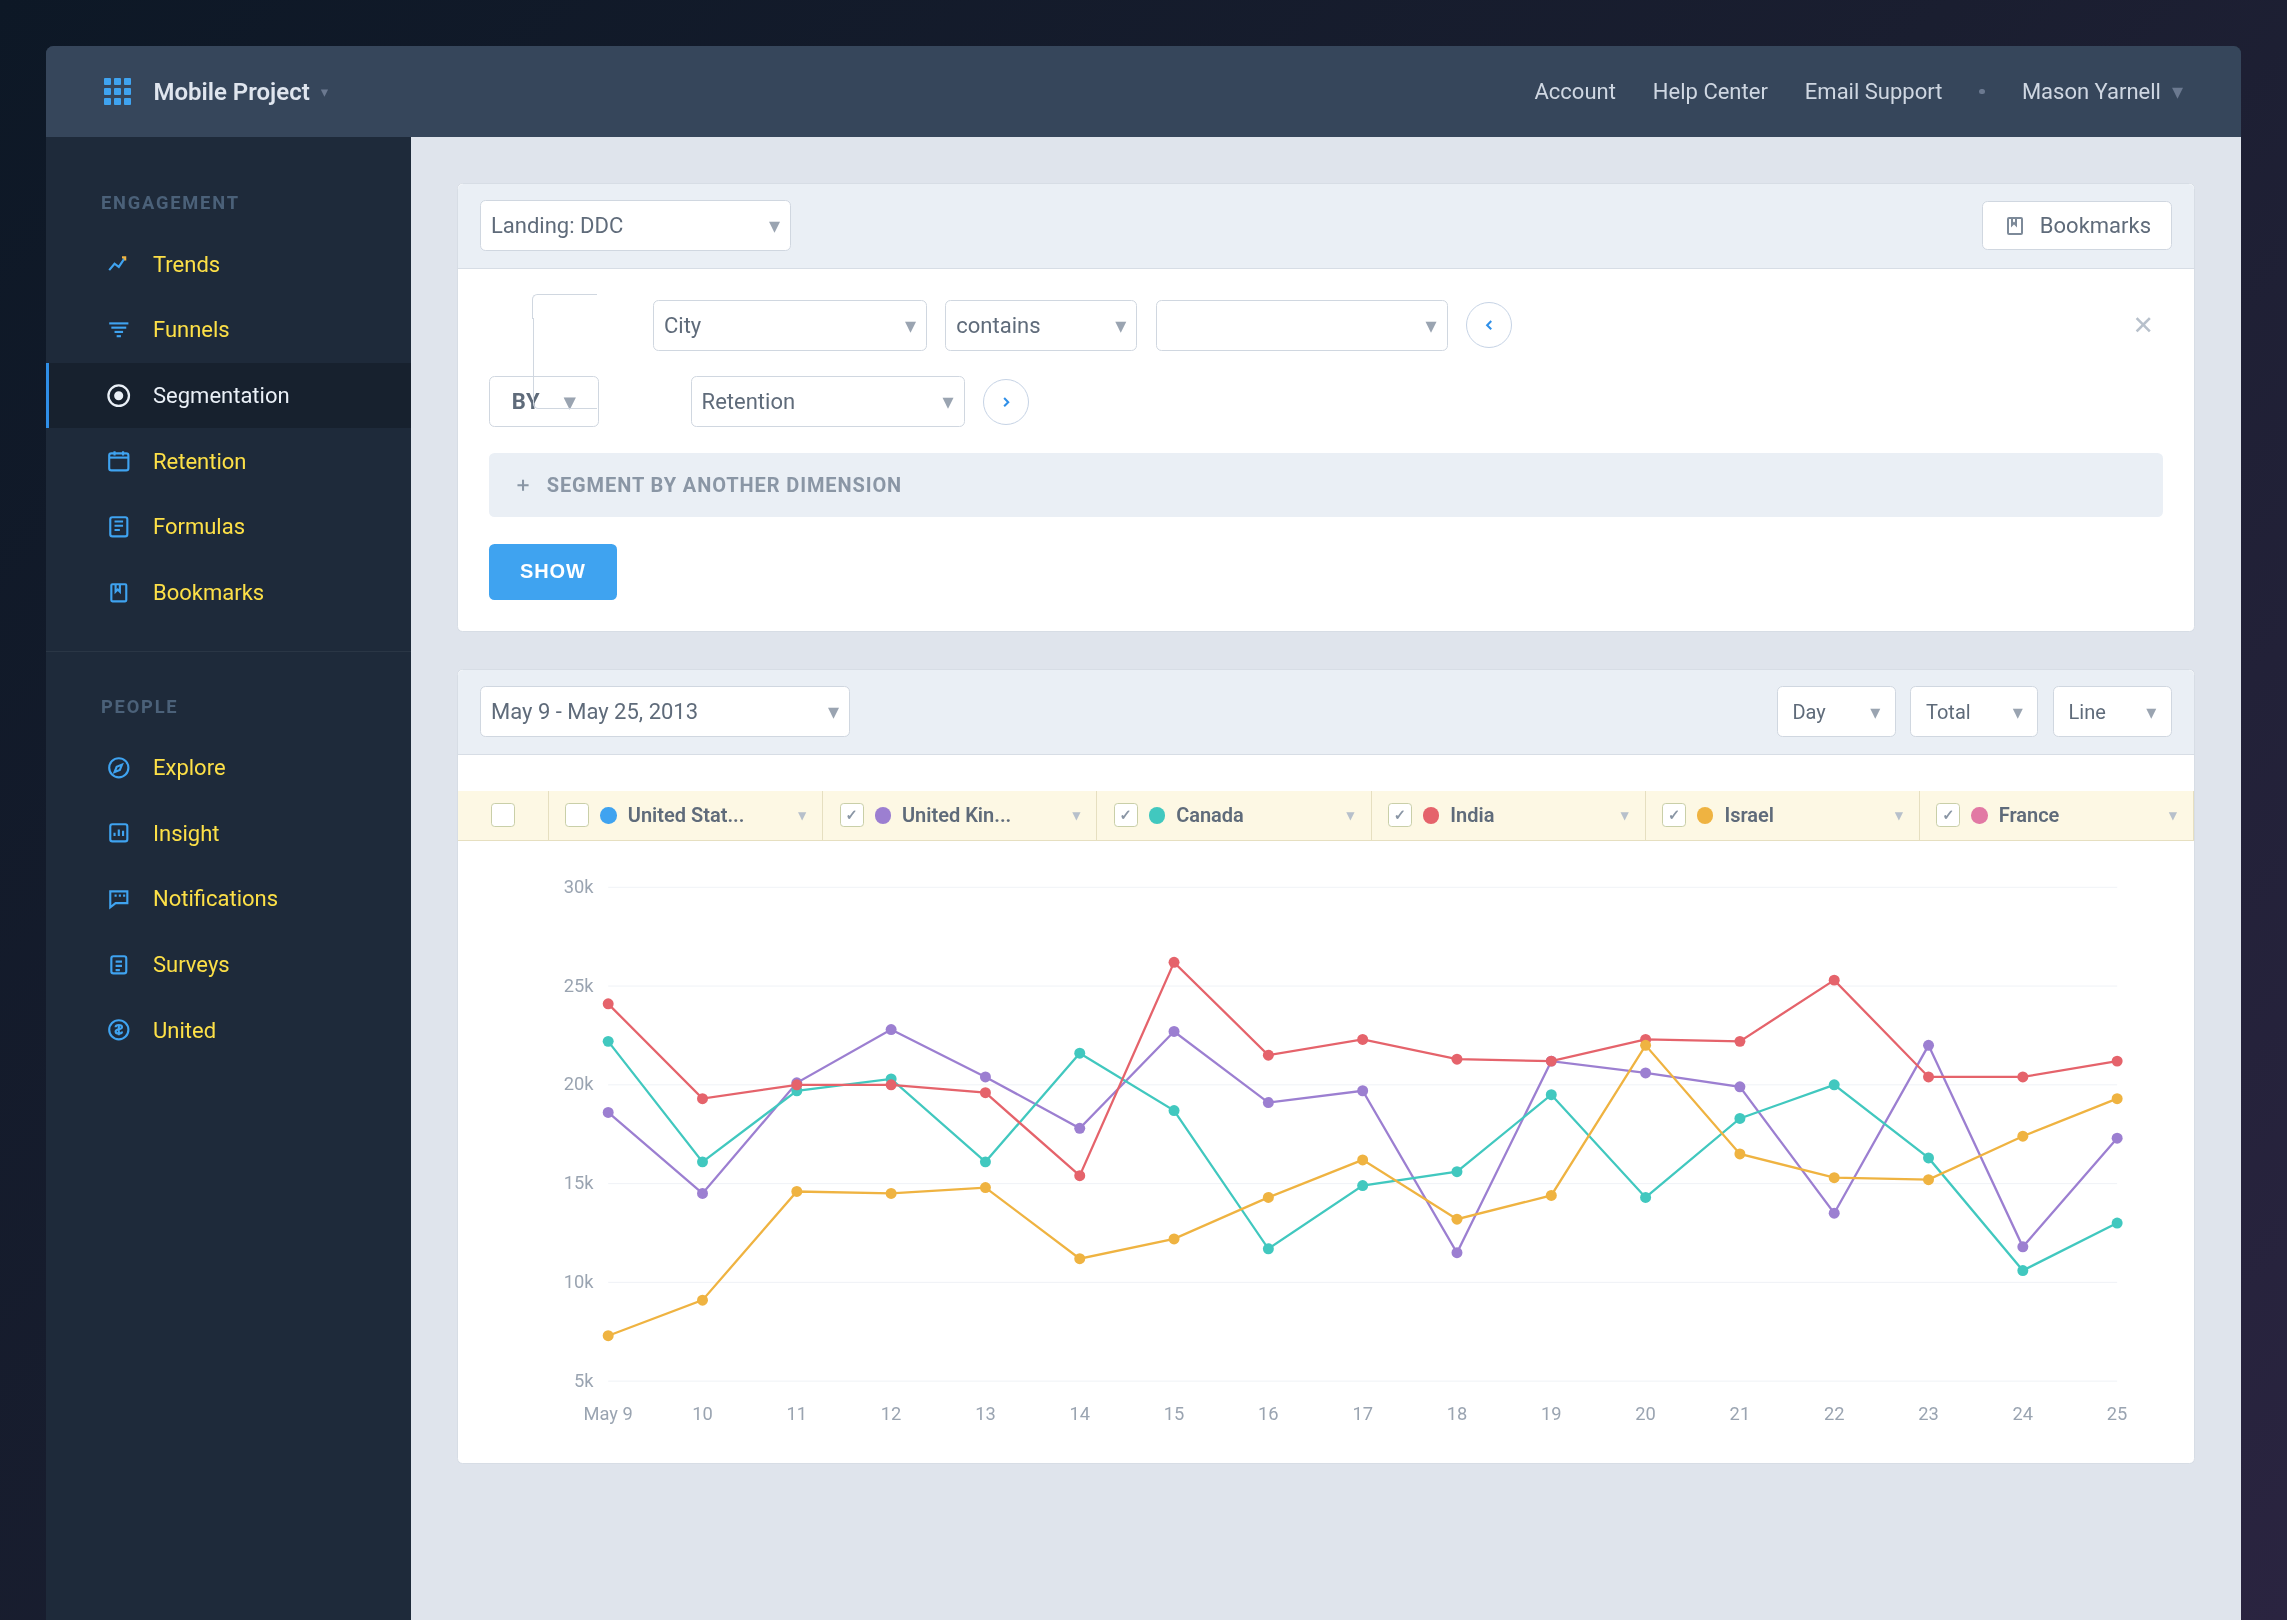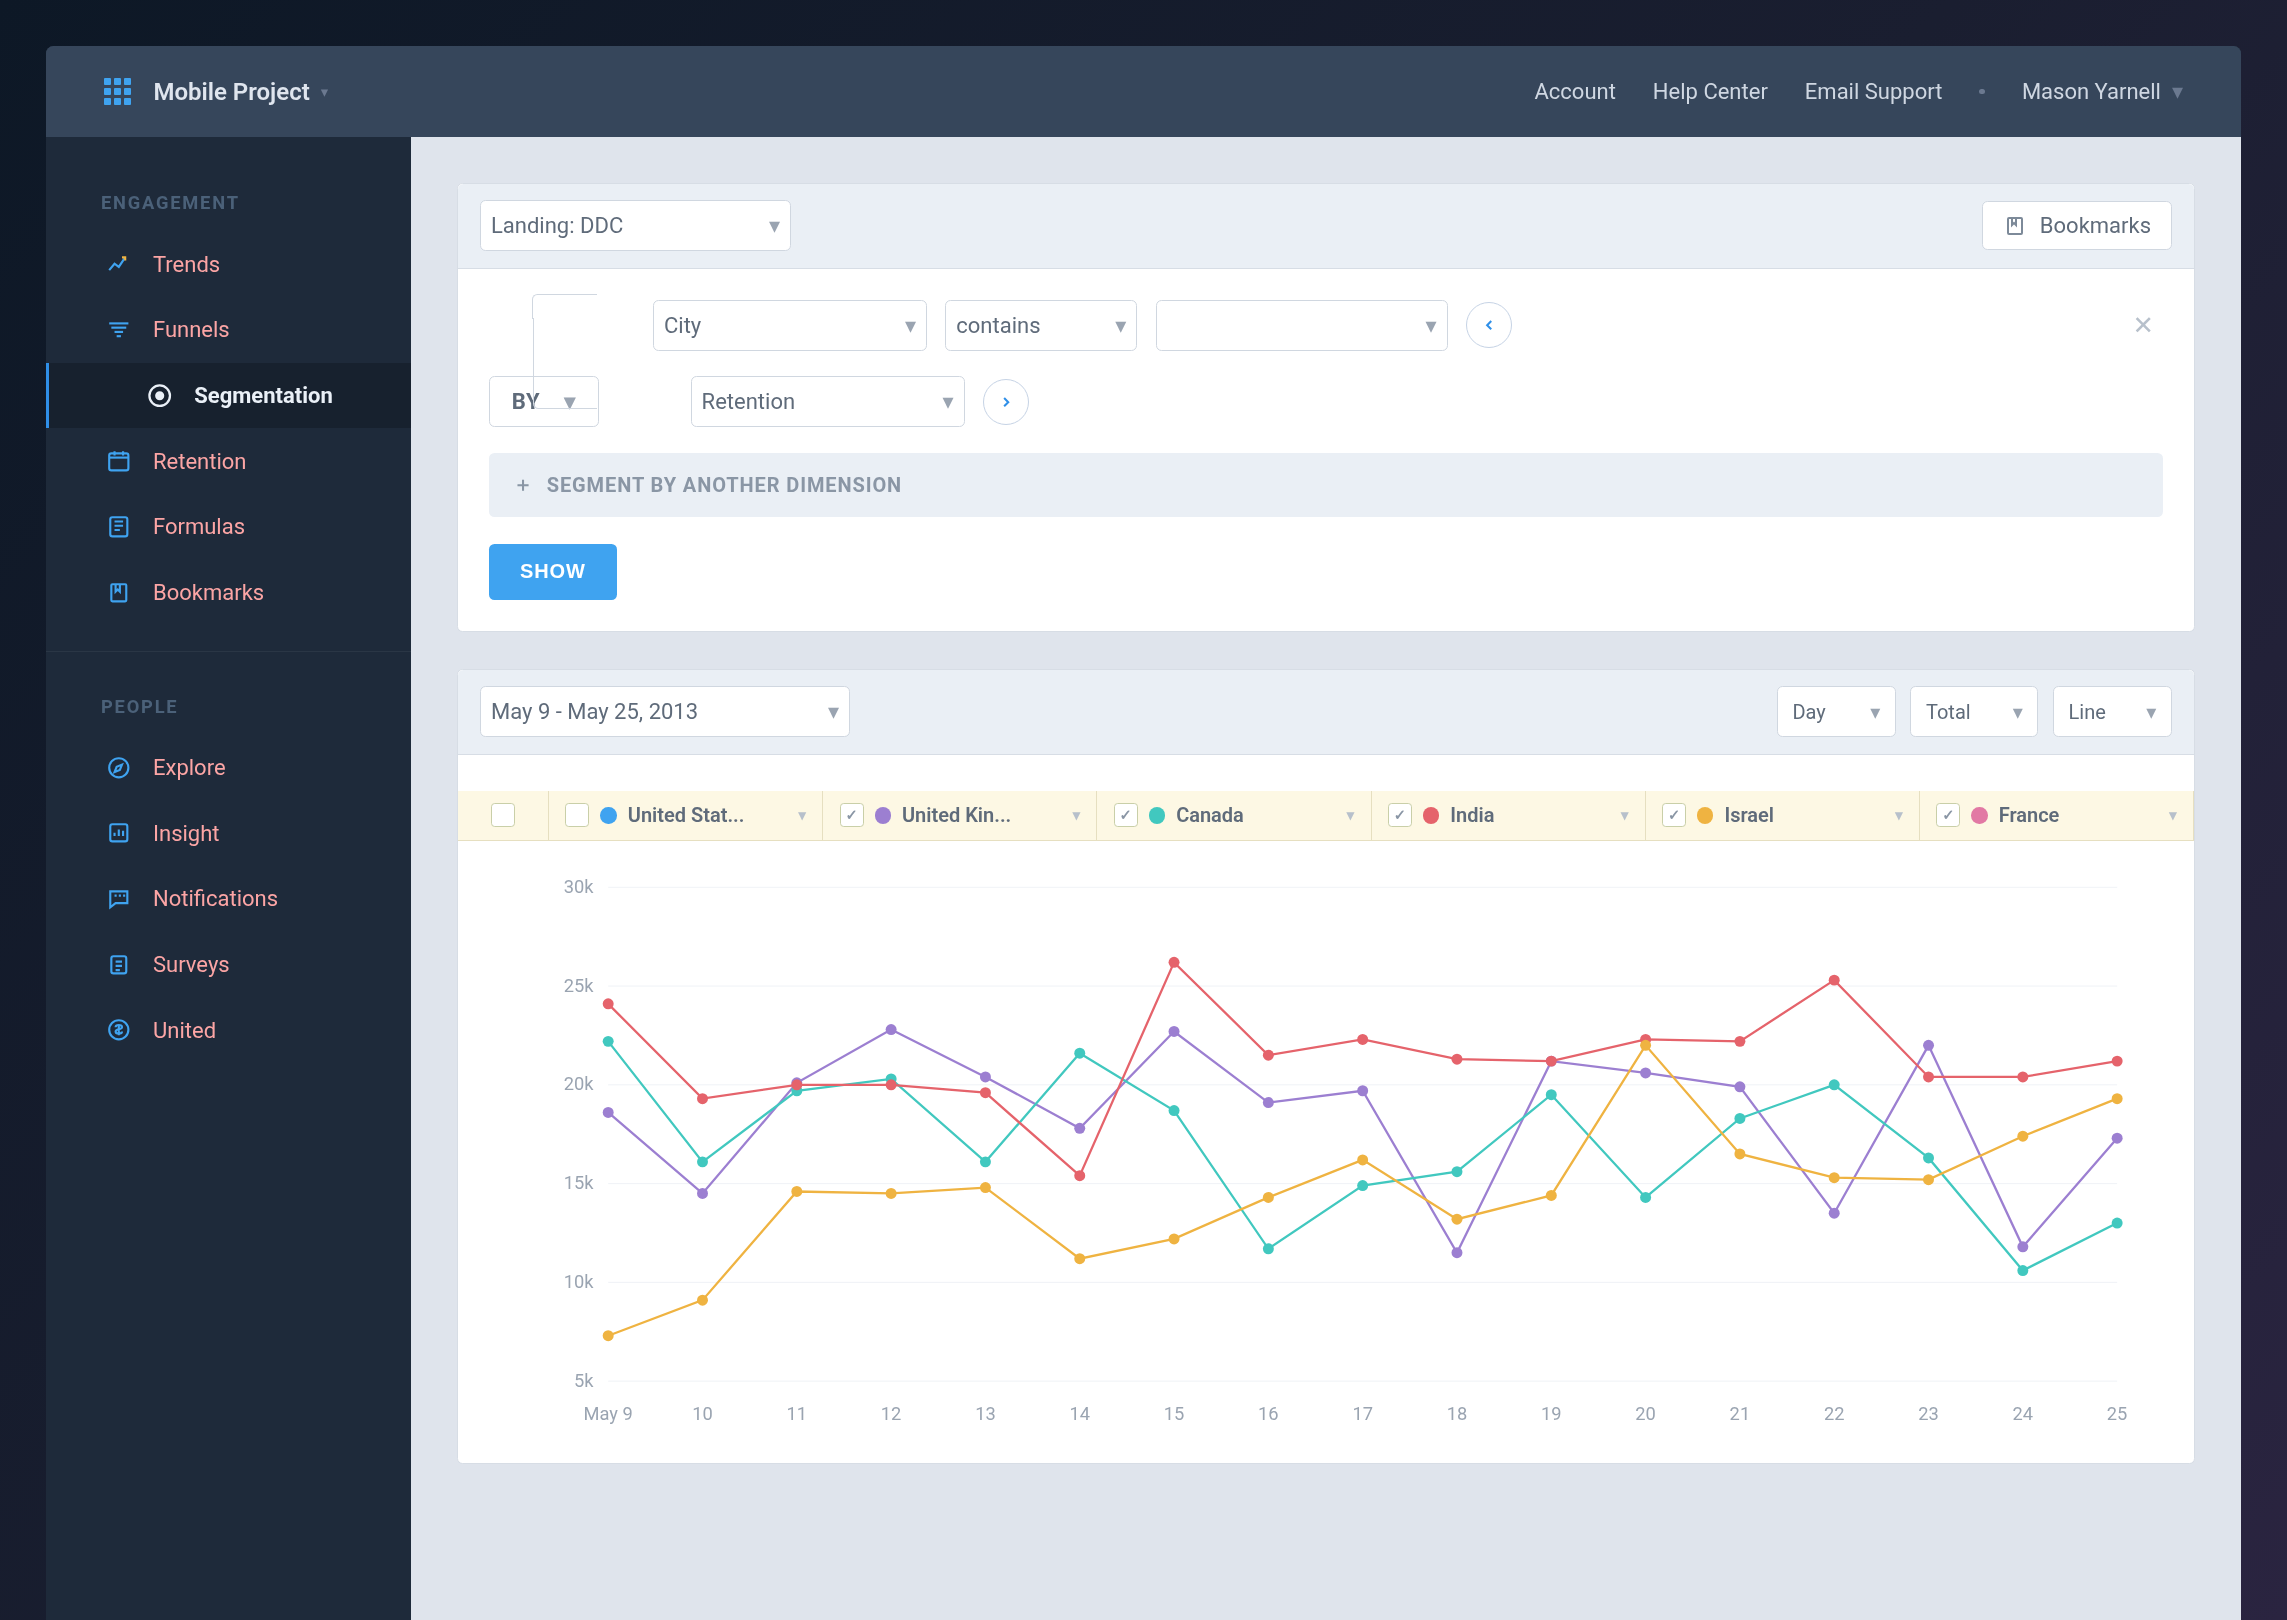--- a/index.html
+++ b/index.html
@@ -61,31 +61,30 @@
     font-size: 18.3px;
     letter-spacing: 1.8px;
     font-weight: 700;
     padding: 18.3px 37px 18.3px 55px;
   }
   .side-item {
     display:flex;
     align-items:center;
     gap: 20px;
     padding: 18.3px 37px 18.3px 55px;
-    color:#fca5a5;
+    color:#fde047;
     font-size: 22px;
     cursor:pointer;
     border-left: 3.7px solid transparent;
   }
   .side-item.active {
     background:#17212e;
     border-left-color:#2f8fe8;
     color:#eaf0f7;
-    font-weight:700;
-    justify-content:center;
+    font-weight:400;
   }
   .side-icon { width:29px; height:29px; display:flex; align-items:center; justify-content:center; }
   .side-divider { height:0.9px; background:#2a3645; margin:25.6px 0; }
 
   .main {
     flex:1;
     background:#dfe4ec;
     padding: 46px 46px 0 46px;
     overflow:auto;
   }

